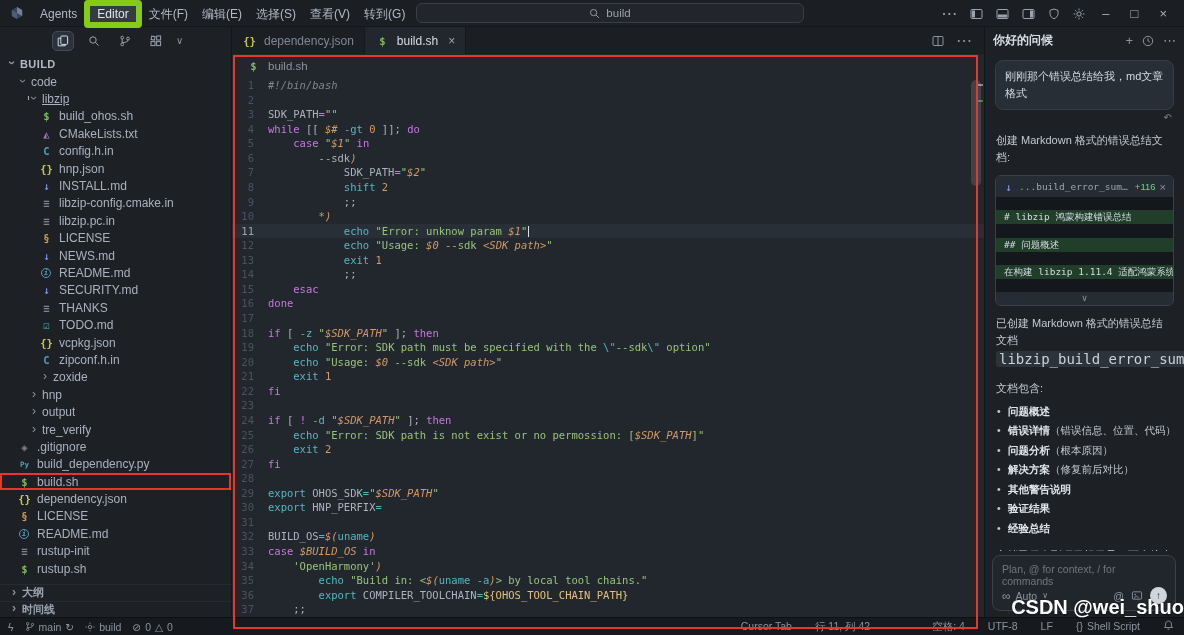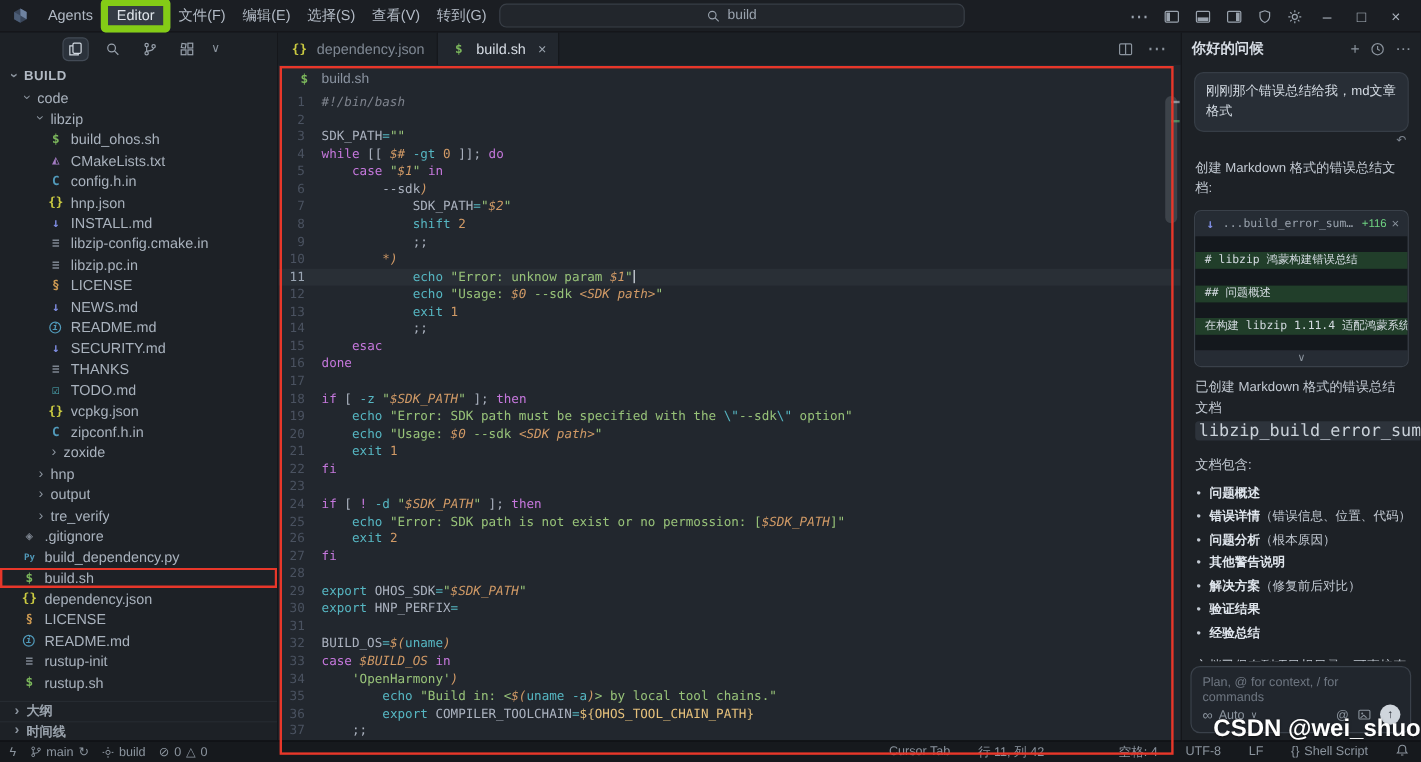--- a/index.html
+++ b/index.html
@@ -224,21 +224,21 @@
       </div>
       <div class="section-hdr">
         <span class="twistie open">›</span>
         <span>BUILD</span>
       </div>
       <div id="tree">
           <div class="trow" style="padding-left: 17px;">
             <span class="twistie open">›</span>
             <span class="tlabel">code</span>
           </div>
-          <div class="trow" style="padding-left: 28px;">
+          <div class="trow" style="padding-left: 28px; text-decoration: underline;">
             <span class="twistie open">›</span>
             <span class="tlabel">libzip</span>
           </div>
           <div class="trow" style="padding-left: 39px;">
             <span class="fi" style="color: rgb(124, 184, 92);">$</span>
             <span class="tlabel">build_ohos.sh</span>
           </div>
           <div class="trow" style="padding-left: 39px;">
             <span class="fi" style="color: rgb(164, 124, 196);">◭</span>
             <span class="tlabel">CMakeLists.txt</span>
@@ -569,22 +569,22 @@
               <div class="fc-line add">在构建 libzip 1.11.4 适配鸿蒙系统时</div>
             </div>
           <div class="fc-expand">∨</div>
         </div>
         <p class="chat-p"><span>已创建 Markdown 格式的错误总结文档 </span><code class="chip">libzip_build_error_summary.md</code><span>。</span></p>
         <p class="chat-p">文档包含:</p>
         <ul id="bullets">
             <li><span class="bb">问题概述</span></li>
             <li><span class="bb">错误详情</span><span class="br">（错误信息、位置、代码）</span></li>
             <li><span class="bb">问题分析</span><span class="br">（根本原因）</span></li>
+            <li><span class="bb">解决方案</span><span class="br">（修复前后对比）</span></li>
             <li><span class="bb">其他警告说明</span></li>
-            <li><span class="bb">解决方案</span><span class="br">（修复前后对比）</span></li>
             <li><span class="bb">验证结果</span></li>
             <li><span class="bb">经验总结</span></li>
           </ul>
         <p class="chat-p">文档已保存到项目根目录，可直接查看或分享。</p>
 
       </div>
       <div class="chat-input">
         <div class="ci-placeholder">Plan, @ for context, / for commands</div>
         <div class="ci-bottom">
           <span class="inf">∞</span>

